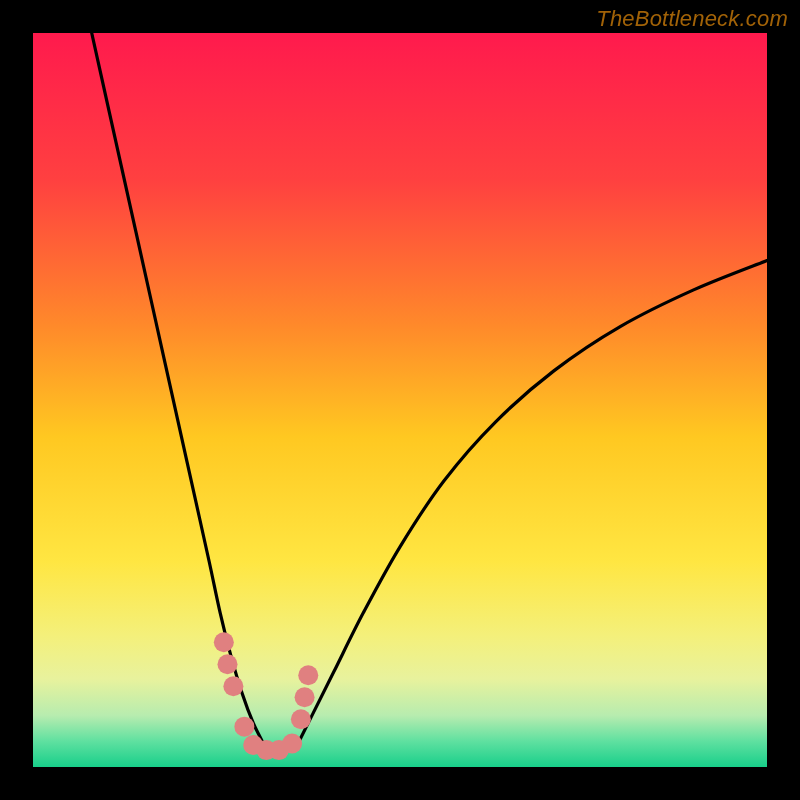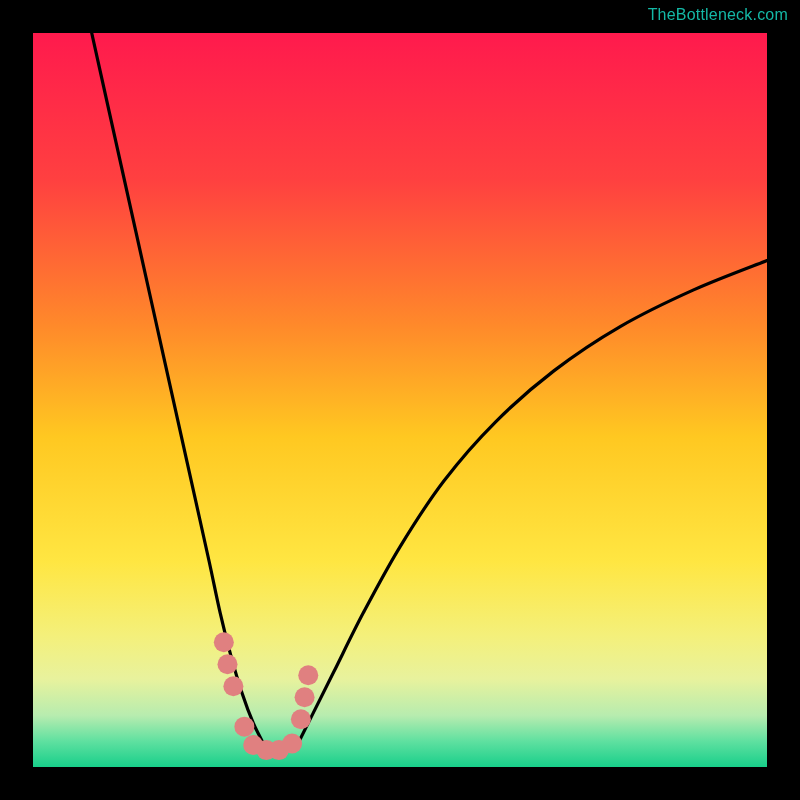--- a/index.html
+++ b/index.html
@@ -16,25 +16,26 @@
     left: 0;
     top: 0;
     width: 800px;
     height: 800px;
     background: #000;
   }
   .watermark {
     position: absolute;
     top: 6px;
     right: 12px;
-    color: #14b8a6;
-    font-size: 16px;
+    color: #a16207;
+    font-size: 22px;
     letter-spacing: 0.2px;
     font-weight: 400;
     user-select: none;
+    font-style: italic;
   }
   svg {
     position: absolute;
     left: 0;
     top: 0;
   }
 </style>
 </head>
 <body>
 

